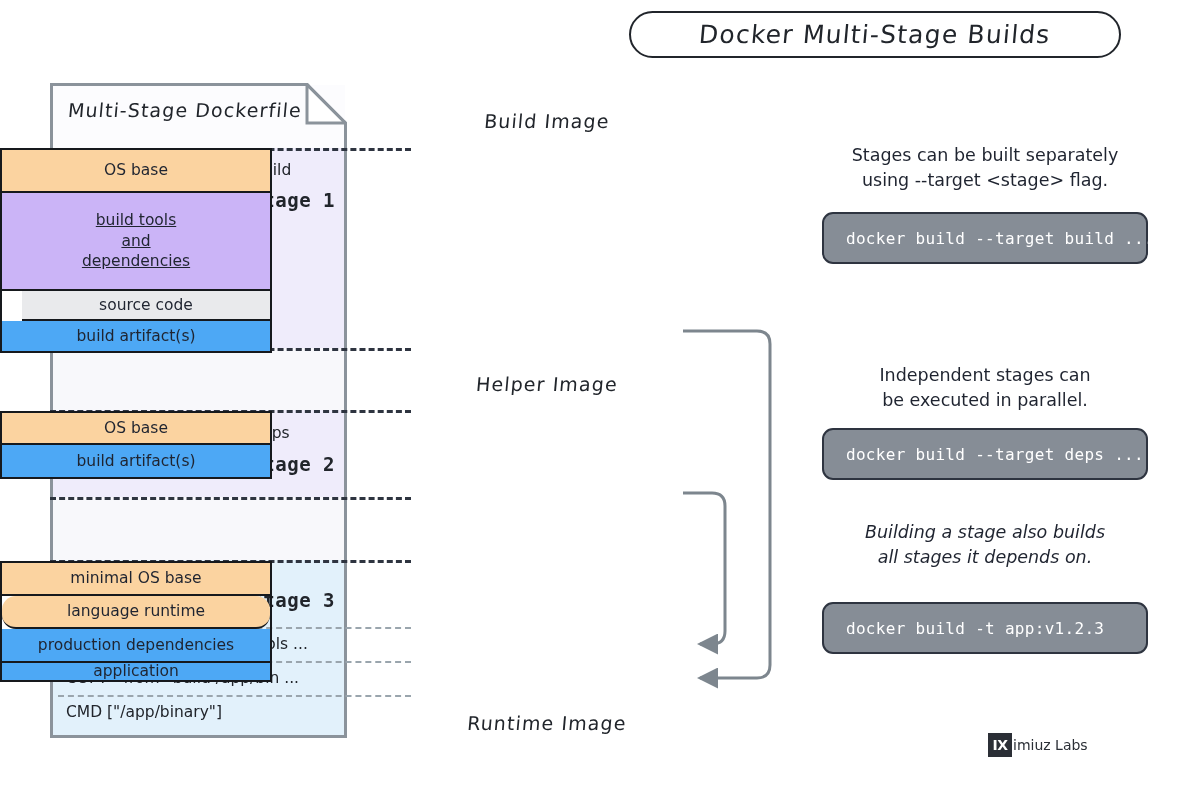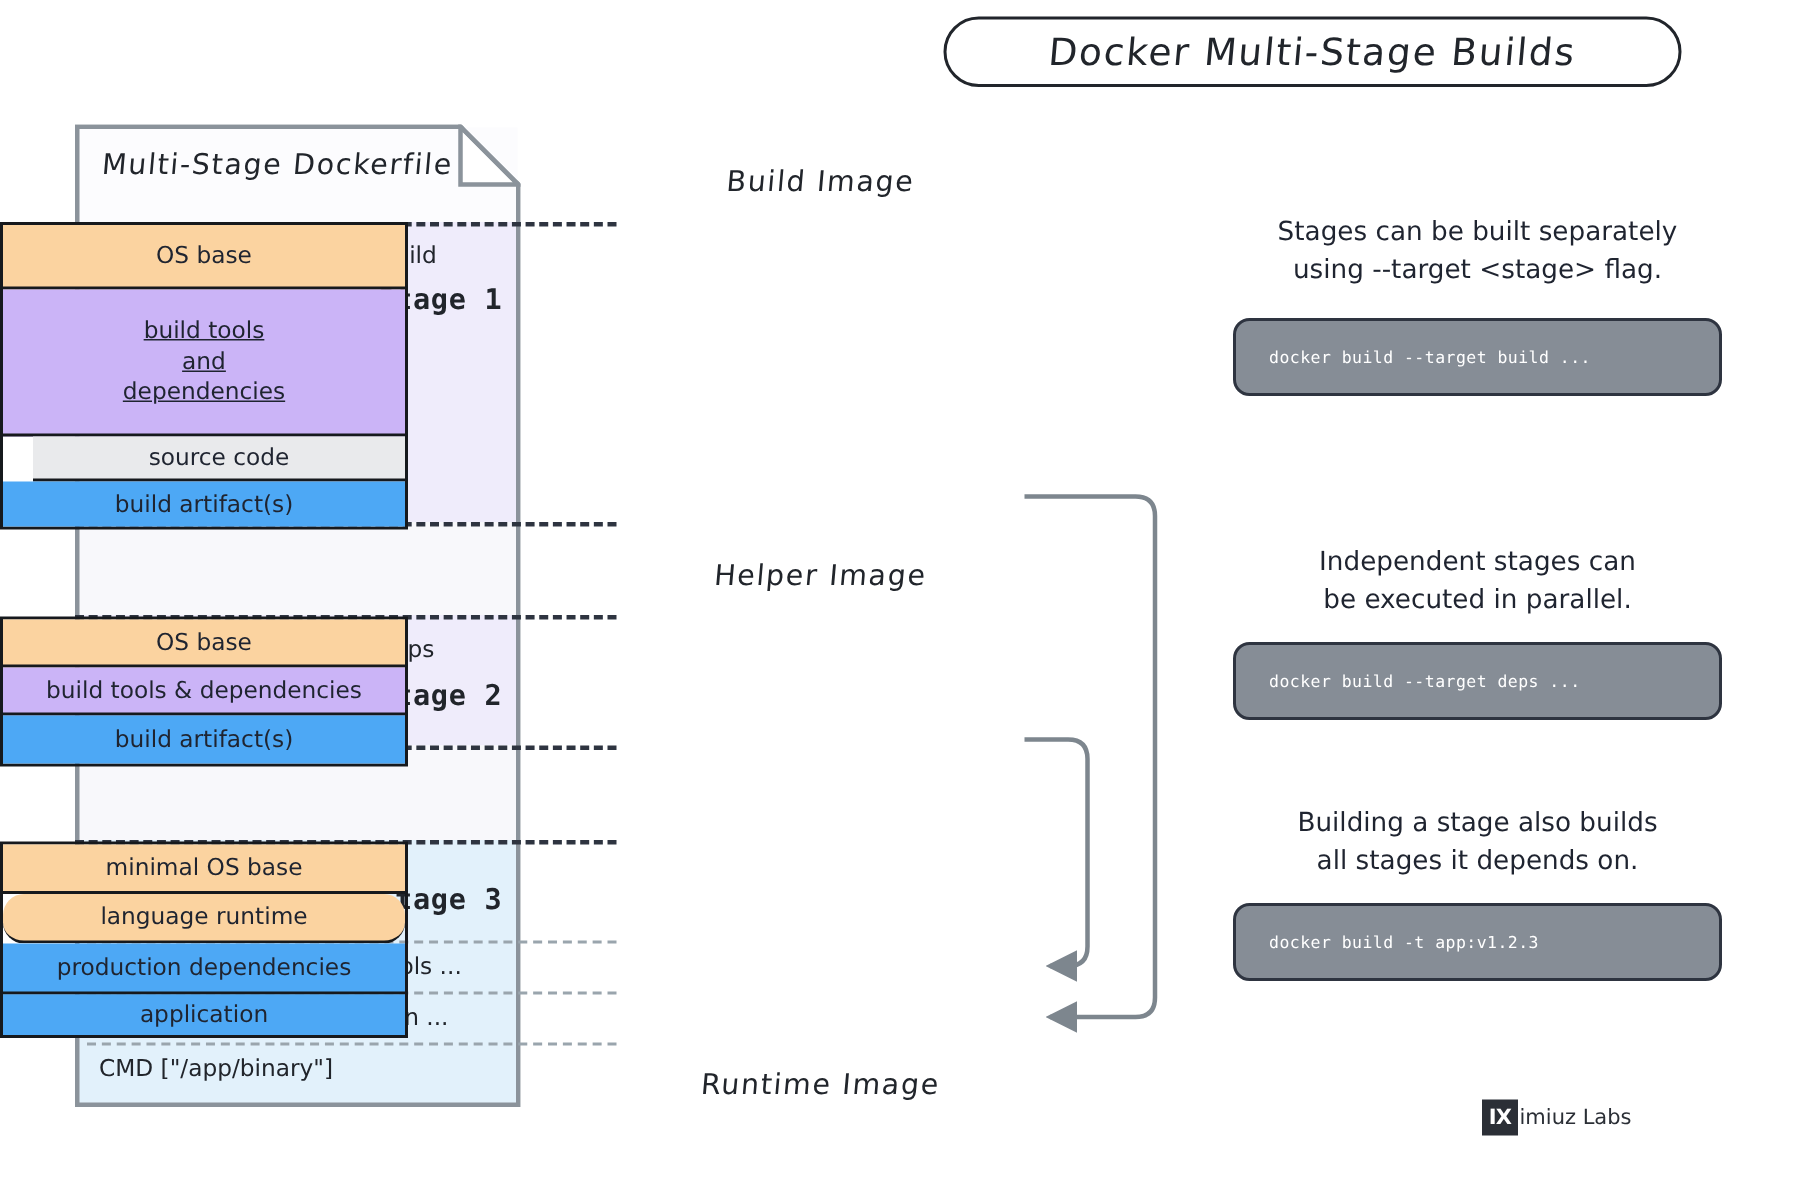--- a/index.html
+++ b/index.html
@@ -90,21 +90,21 @@
     font-size:17.5px;line-height:1.45;color:#1f2430;
   }
   .cmd-pill{
     position:absolute;width:326px;height:52px;
     background:#868d96;border:2.5px solid #2e3440;border-radius:11px;
     box-sizing:border-box;display:flex;align-items:center;
     padding-left:22px;
   }
   .cmd-pill .c{
     font-family:"DejaVu Sans Mono","Liberation Mono",monospace;
-    font-size:11px;color:#ffffff;letter-spacing:0.3px;white-space:nowrap;
+    font-size:16px;color:#ffffff;letter-spacing:0.3px;white-space:nowrap;
   }
 
   
   #footer-logo{
     position:absolute;left:988px;top:733px;
     display:flex;align-items:center;
   }
   #logo-mark{
     width:24px;height:24px;background:#2b2f36;color:#fff;
     font-size:14px;font-weight:700;
@@ -173,29 +173,28 @@
     <div class="layer" style="height:98px;background:#cbb4f7;white-space:pre-line;text-decoration:underline;">build tools
 and
 dependencies</div>
     <div class="layer" style="height:30px;background:#e9eaec;margin-left:20px;">source code</div>
     <div class="layer" style="height:30px;background:#4da8f5;">build artifact(s)</div>
   </div>
 
   <div class="stack-caption" style="top:373px;">Helper Image</div>
   <div class="stack stack-outline" style="top:411px;">
     <div class="layer" style="height:32px;background:#fbd3a0;">OS base</div>
-    <div class="layer" style="height:32px;background:#cbb4f7;">build tools &amp; dependencies</div>
     <div class="layer" style="height:32px;background:#4da8f5;">build artifact(s)</div>
   </div>
 
   <div class="stack stack-outline" style="top:561px;">
     <div class="layer" style="height:33px;background:#fbd3a0;">minimal OS base</div>
     <div class="layer" style="height:33px;background:#fbd3a0;border-radius:14px;">language runtime</div>
     <div class="layer" style="height:34px;background:#4da8f5;">production dependencies</div>
-    <div class="layer" style="height:27px;background:#4da8f5;">application</div>
+    <div class="layer" style="height:17px;background:#4da8f5;">application</div>
   </div>
   <div class="stack-caption" style="top:712px;">Runtime Image</div>
 
   <svg class="overlay" viewBox="0 0 1200 797">
     <defs>
       <marker id="arrowhead" markerWidth="7" markerHeight="7" refX="6" refY="3.5" orient="auto" markerUnits="strokeWidth">
         <path d="M0,0 L7,3.5 L0,7 Z" fill="#7d868e"></path>
       </marker>
     </defs>
 
@@ -209,21 +208,21 @@
   <div class="cmd-pill" style="left:822px;top:212px;">
     <span class="c">docker build --target build ...</span>
   </div>
 
   <div class="note" style="left:820px;top:363px;white-space:pre-line;">Independent stages can
 be executed in parallel.</div>
   <div class="cmd-pill" style="left:822px;top:428px;">
     <span class="c">docker build --target deps ...</span>
   </div>
 
-  <div class="note" style="left:820px;top:537px;white-space:pre-line;">Building a stage also builds
+  <div class="note" style="left:820px;top:520px;white-space:pre-line;font-style:italic;">Building a stage also builds
 all stages it depends on.</div>
   <div class="cmd-pill" style="left:822px;top:602px;">
     <span class="c">docker build -t app:v1.2.3</span>
   </div>
 
   <div id="footer-logo">
     <div id="logo-mark">IX</div>
     <div id="logo-text">imiuz Labs</div>
   </div>
 

